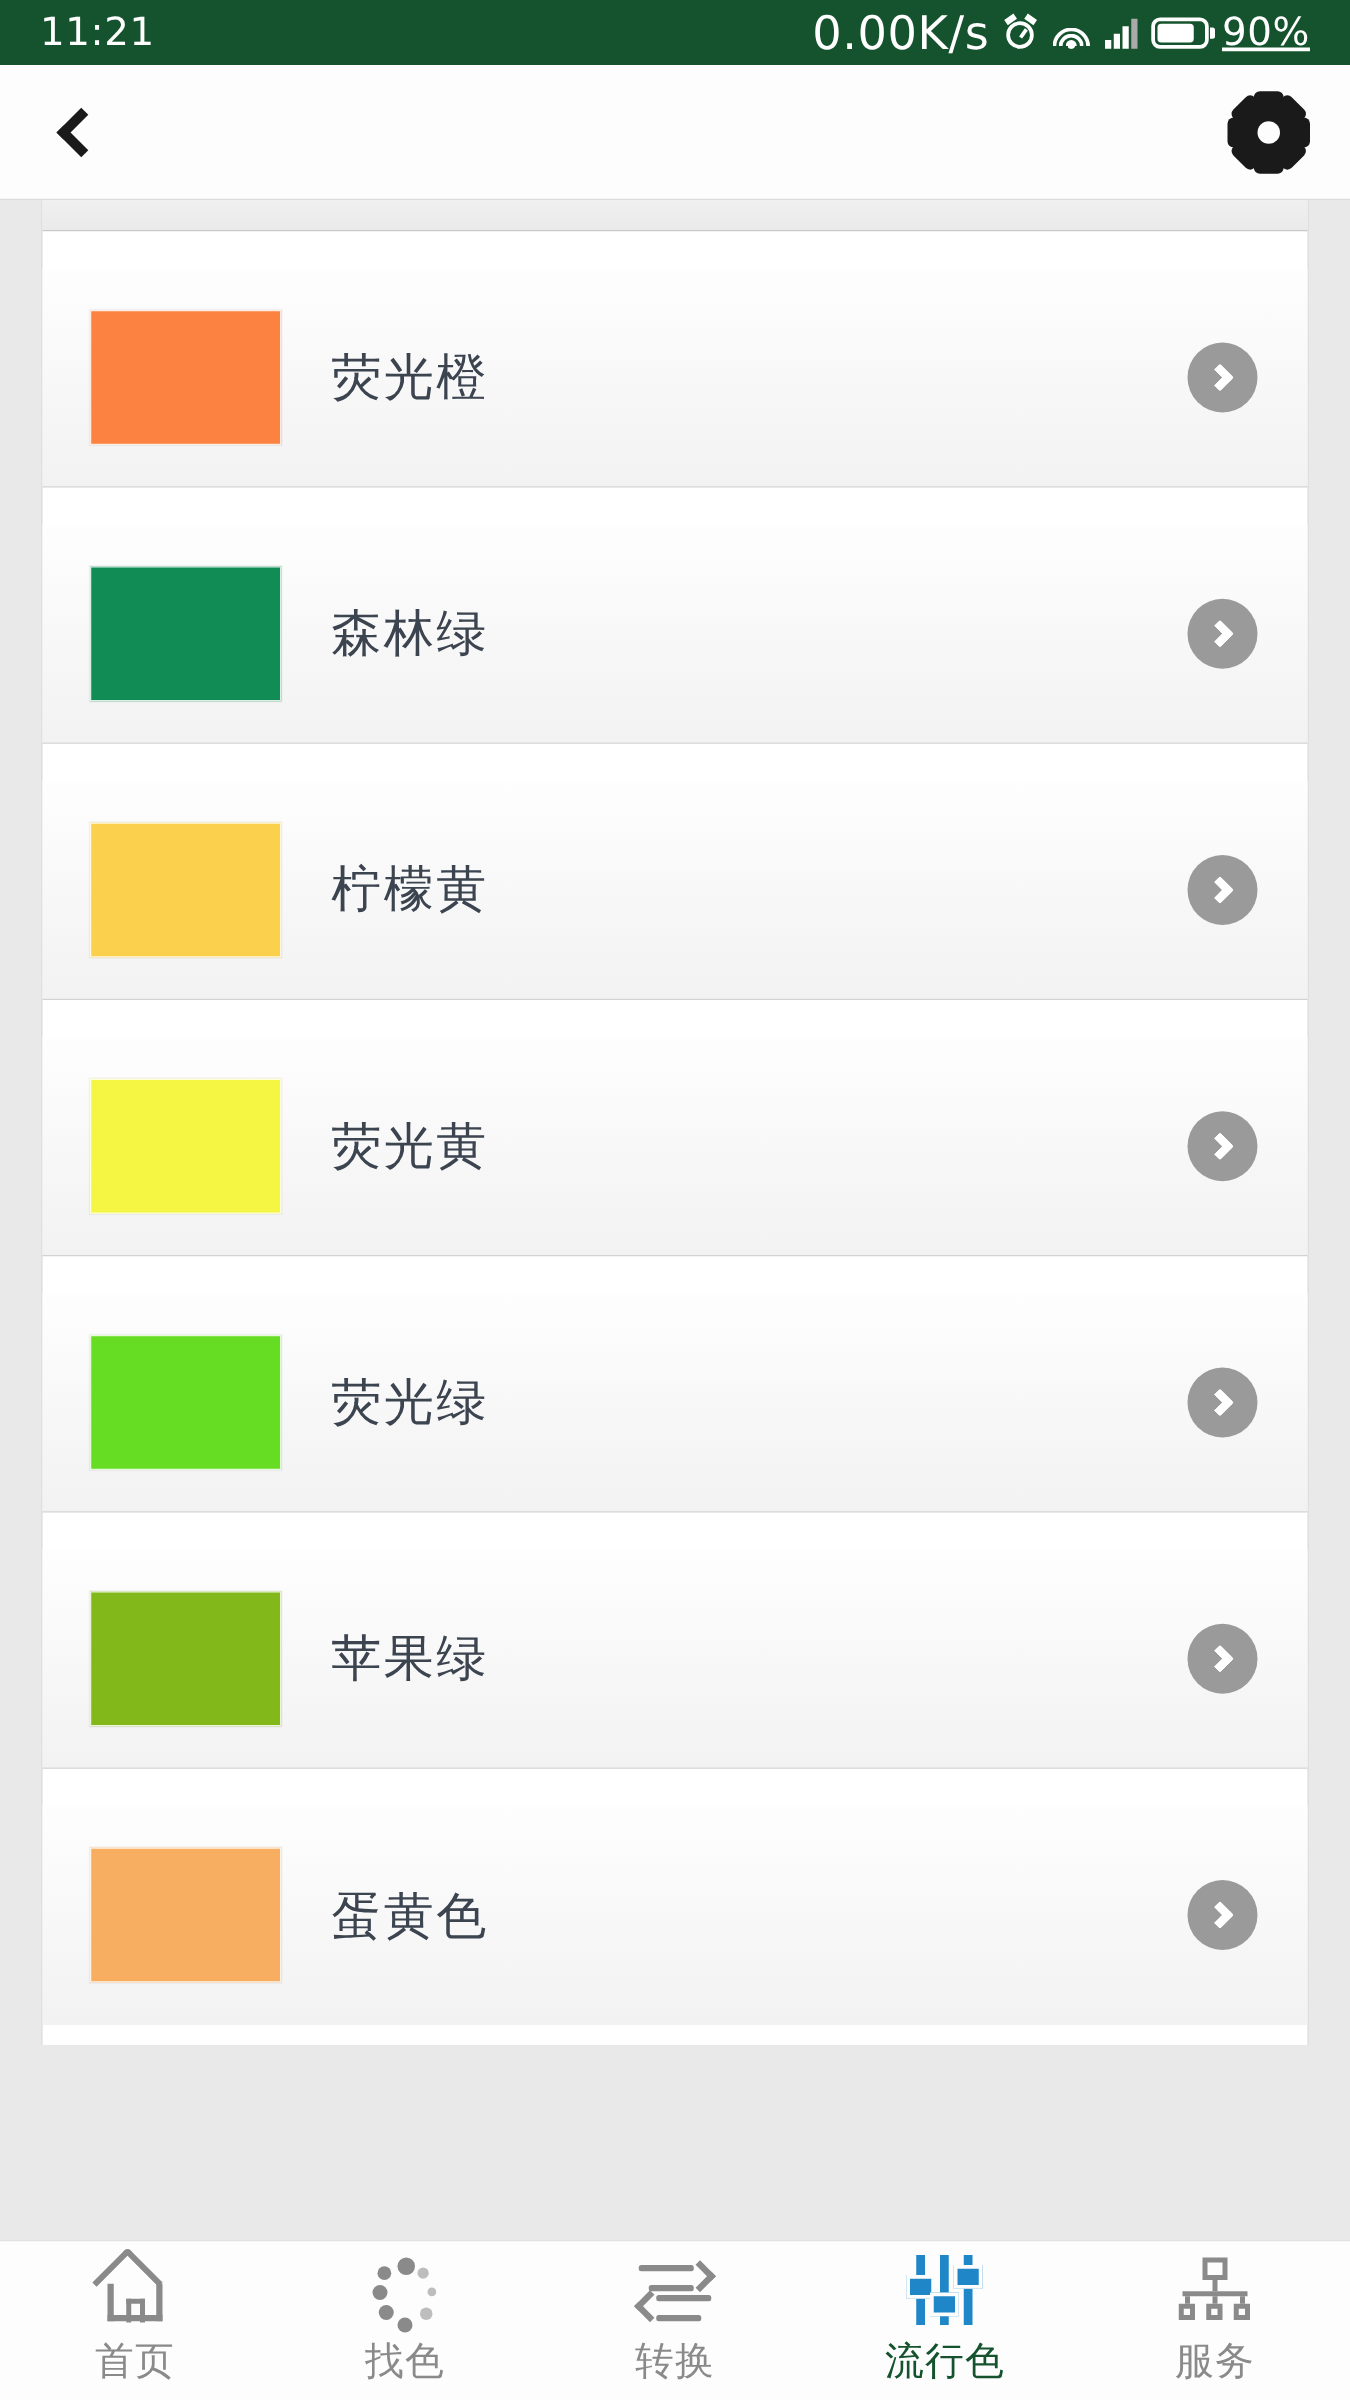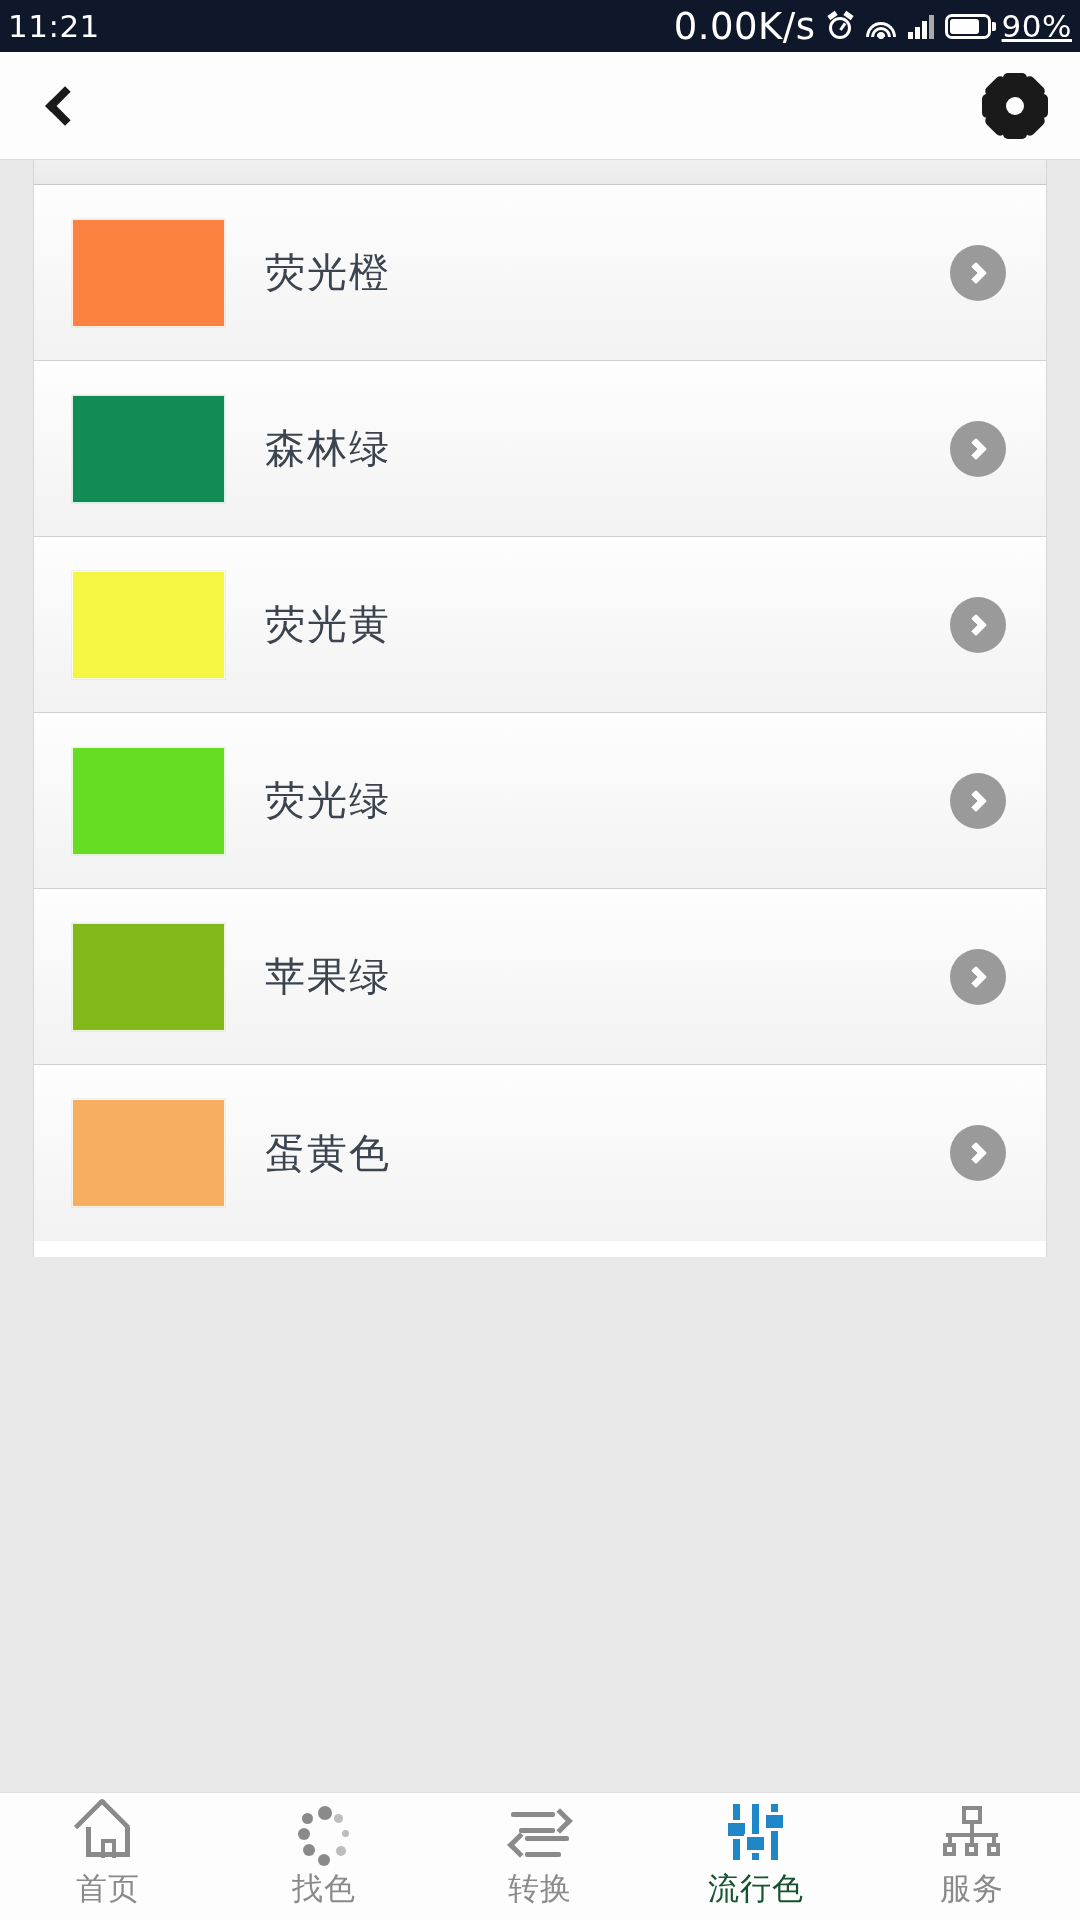--- a/index.html
+++ b/index.html
@@ -5,22 +5,22 @@
   * { margin:0; padding:0; box-sizing:border-box; }
   html, body {
     width:1080px; height:1920px;
     font-family:"DejaVu Sans","Liberation Sans",sans-serif;
     background:#e9e9e9; overflow:hidden;
   }
   #app { position:relative; width:1080px; height:1920px; display:flex; flex-direction:column; }
 
   
   .statusbar {
-    height:52px; background:#0f172a; color:#fff;
-    display:flex; align-items:center; padding:0 8px;
+    height:52px; background:#14532d; color:#fff;
+    display:flex; align-items:center; padding:0 32px;
     font-size:31px; letter-spacing:0.5px; flex:0 0 52px;
   }
   .sb-time { font-weight:400; }
   .sb-right { margin-left:auto; display:flex; align-items:center; gap:11px; }
   .sb-speed { font-size:37px; }
   .ic { display:inline-block; }
 
   
   .alarm { position:relative; width:27px; height:27px; }
   .alarm .face {
@@ -127,21 +127,21 @@
     border-left:1px solid #d6d6d6; border-right:1px solid #d6d6d6;
   }
   .row-partial {
     height:25px;
     background:linear-gradient(180deg,#f0f0f0 0%,#eaeaea 100%);
     border-bottom:1px solid #c9c9c9;
   }
   .row {
     height:176px; display:flex; align-items:center; padding:0 40px 0 38px;
     background:linear-gradient(180deg,#fefefe 0%,#f2f2f2 100%);
-    border-bottom:1px solid #d2d2d2; position:relative;
+    border-bottom:1px solid #d2d2d2; position:relative;margin-top:29px;
   }
   .row:last-child { border-bottom:none; }
   .swatch {
     width:153px; height:108px; flex:0 0 153px;
     border:1px solid rgba(255,255,255,0.85);
     box-shadow:0 0 0 1px rgba(0,0,0,0.045);
   }
   .row-label {
     margin-left:40px; font-size:40px; color:#3c4450;
     letter-spacing:2px; flex:1 1 auto;
@@ -300,20 +300,27 @@
           </div>
         </div>
         <div class="row">
           <div class="swatch" style="background: rgb(17, 140, 84);"></div>
           <div class="row-label">森林绿</div>
           <div class="arrow-btn">
             <span class="arrow-chev"></span>
           </div>
         </div>
         <div class="row">
+          <div class="swatch" style="background: rgb(250, 208, 76);"></div>
+          <div class="row-label">柠檬黄</div>
+          <div class="arrow-btn">
+            <span class="arrow-chev"></span>
+          </div>
+        </div>
+        <div class="row">
           <div class="swatch" style="background: rgb(245, 245, 68);"></div>
           <div class="row-label">荧光黄</div>
           <div class="arrow-btn">
             <span class="arrow-chev"></span>
           </div>
         </div>
         <div class="row">
           <div class="swatch" style="background: rgb(102, 221, 34);"></div>
           <div class="row-label">荧光绿</div>
           <div class="arrow-btn">

